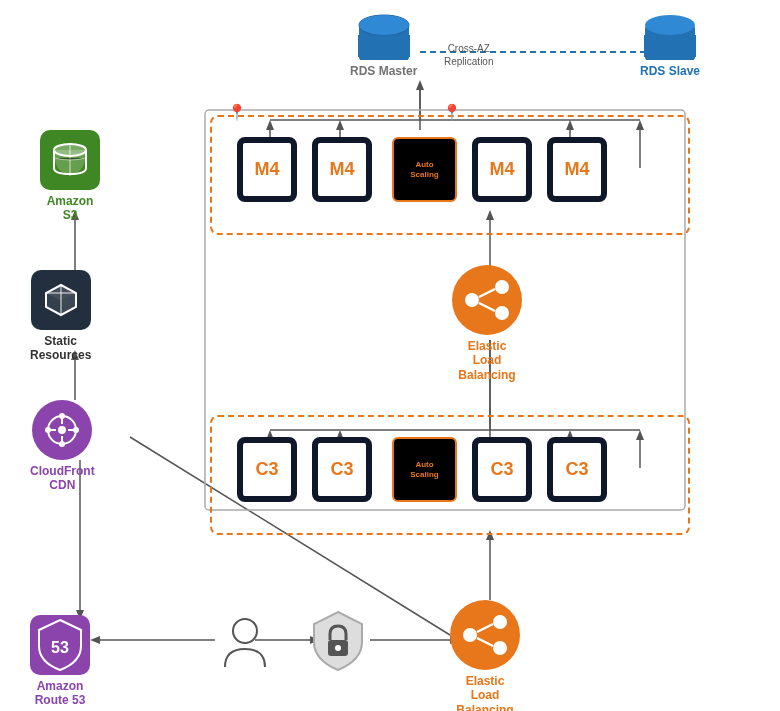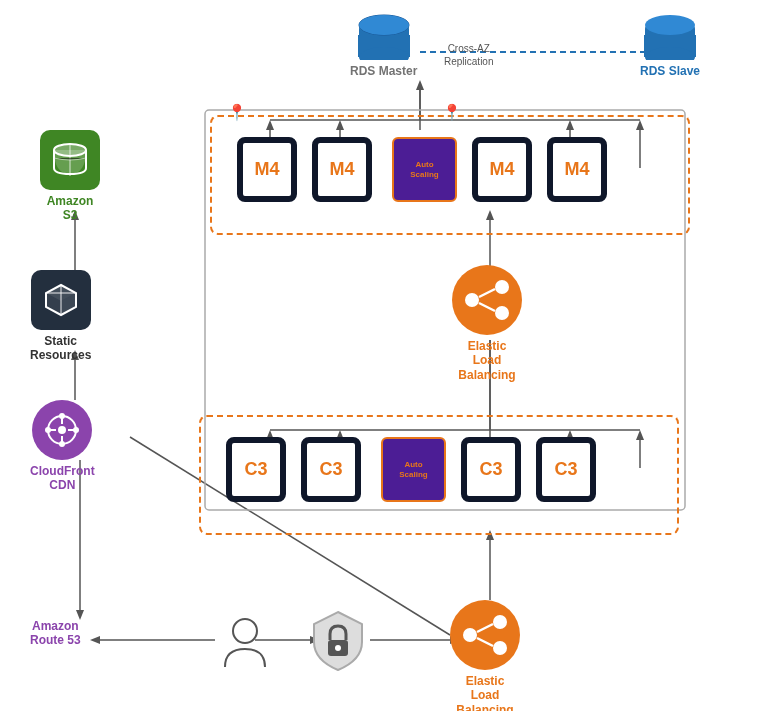--- a/index.html
+++ b/index.html
@@ -105,21 +105,21 @@
     
     .dashed-box {
       position: absolute;
       border: 2px dashed #E8761A;
       border-radius: 8px;
     }
 
     
     .auto-scaling {
       position: absolute;
-      background: #4c1d95;
+      background: #000000;
       border: 2px solid #E8761A;
       border-radius: 6px;
       font-size: 9px;
       font-weight: bold;
       color: #E8761A;
       text-align: center;
       padding: 2px 3px;
       line-height: 1.2;
       display: flex;
       flex-direction: column;
@@ -290,20 +290,27 @@
         <line x1="4" y1="12" x2="34" y2="12" stroke="#fff" stroke-width="1.5" opacity="0.6"></line>
         <polygon points="19,4 34,12 19,20 4,12" fill="#fff" opacity="0.15"></polygon>
         <polygon points="4,12 19,20 19,34 4,26" fill="#fff" opacity="0.08"></polygon>
         <polygon points="34,12 19,20 19,34 34,26" fill="#fff" opacity="0.12"></polygon>
       </svg>
     </div>
     <div class="node-label" style="color:#333;">Static<br>Resources</div>
   </div>
 
   <div class="node route53-node">
+    <div class="icon-box" style="width:60px;height:60px;background:#8B44AC;border-radius:10px; position:relative;">
+
+      <svg width="50" height="54" viewBox="0 0 50 54">
+        <path d="M25,2 L46,12 L46,28 Q46,44 25,52 Q4,44 4,28 L4,12 Z" fill="#8B44AC" stroke="#fff" stroke-width="2"></path>
+        <text x="25" y="35" text-anchor="middle" fill="#fff" font-size="16" font-weight="bold">53</text>
+      </svg>
+    </div>
     <div class="node-label" style="color:#8B44AC;">Amazon<br>Route 53</div>
   </div>
 
   <div class="node user-node">
     <svg width="50" height="55" viewBox="0 0 50 55">
       <circle cx="25" cy="16" r="12" fill="none" stroke="#555" stroke-width="2"></circle>
       <path d="M5,52 Q5,34 25,34 Q45,34 45,52" fill="none" stroke="#555" stroke-width="2"></path>
     </svg>
   </div>
 
@@ -351,21 +358,21 @@
         <circle cx="10" cy="25" r="7" fill="#fff"></circle>
         <circle cx="40" cy="12" r="7" fill="#fff"></circle>
         <circle cx="40" cy="38" r="7" fill="#fff"></circle>
         <line x1="17" y1="22" x2="33" y2="14" stroke="#fff" stroke-width="2.5"></line>
         <line x1="17" y1="28" x2="33" y2="36" stroke="#fff" stroke-width="2.5"></line>
       </svg>
     </div>
     <div class="node-label" style="color:#E8761A;">Elastic<br>Load<br>Balancing</div>
   </div>
 
-  <div class="dashed-box" style="left:199px;top:415px;width:480px;height:120px;">
+  <div class="dashed-box" style="left:210px;top:415px;width:480px;height:120px;">
 
     <div class="instance-box" style="left:25px;top:20px;width:60px;height:65px;">C3</div>
     <div class="instance-box" style="left:100px;top:20px;width:60px;height:65px;">C3</div>
 
     <div class="auto-scaling" style="left:180px;top:20px;width:65px;height:65px;">
       <div style="font-size:8px;font-weight:bold;color:#E8761A;">Auto<br>Scaling</div>
     </div>
     <div class="instance-box" style="left:260px;top:20px;width:60px;height:65px;">C3</div>
     <div class="instance-box" style="left:335px;top:20px;width:60px;height:65px;">C3</div>
   </div>

